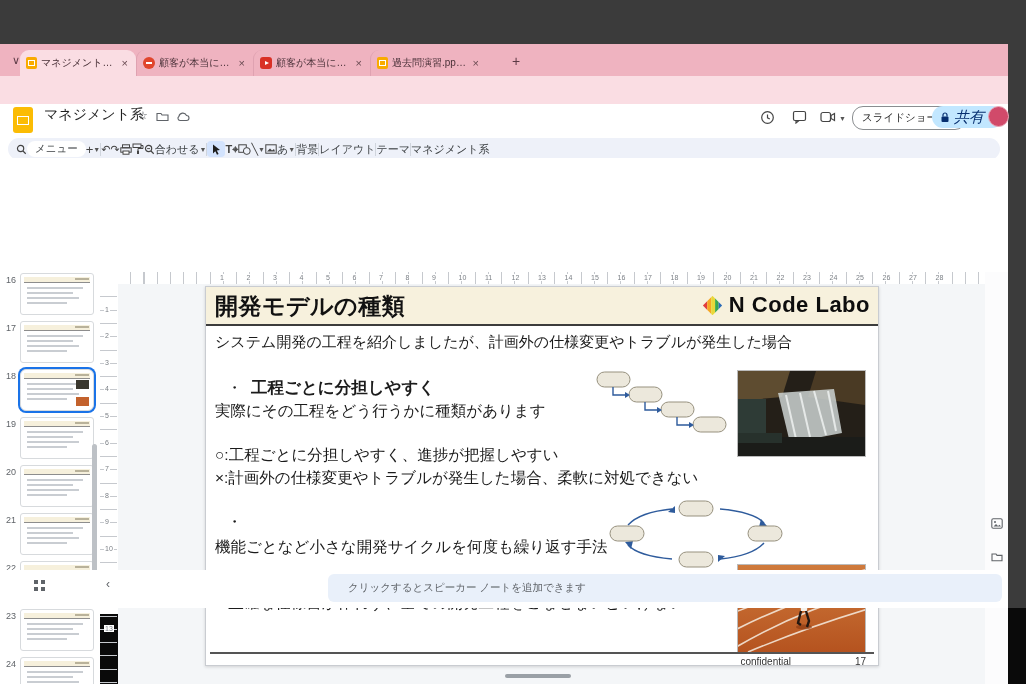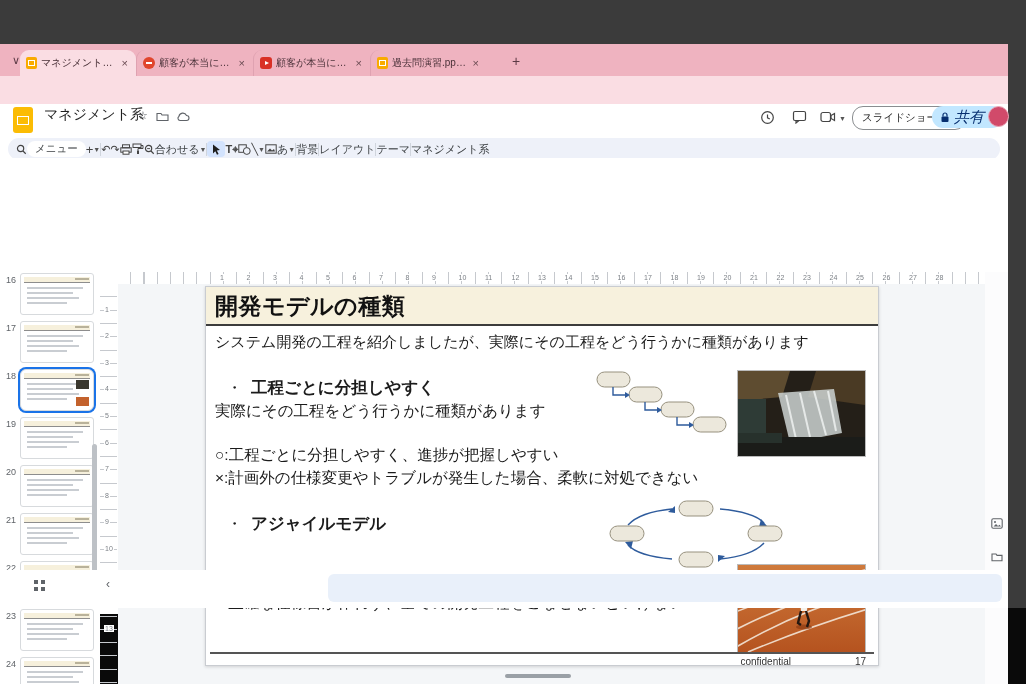--- a/index.html
+++ b/index.html
@@ -428,21 +428,38 @@
           <path d="M2.5 8.5 L5 6 L7 8 L8.5 6.8 L10 8.5z" fill="#5f6368"></path>
         </svg>
       <svg class="abs" style="left:6px;top:280px;" width="12" height="10" viewBox="0 0 12 10">
           <path d="M1 2h4l1 1.4h5v5.3h-10z" fill="none" stroke="#5f6368" stroke-width="1.1"></path>
         </svg>
     </div>
 
     <div class="abs slide">
       <div class="band"></div>
       <span class="slide-title">開発モデルの種類</span>
-      <span class="s-text intro">システム開発の工程を紹介しましたが、実際にその工程をどう行うかに種類があります</span>
+      <div class="logo">
+        <svg width="21" height="21" viewBox="0 0 24 24">
+          <defs>
+              <clipPath id="dia">
+                <polygon points="12,1 23,12 12,23 1,12"></polygon>
+              </clipPath>
+            </defs>
+          <g clip-path="url(#dia)">
+            <rect x="1" y="0" width="5" height="24" fill="#e23d3d"></rect>
+            <rect x="6" y="0" width="4.5" height="24" fill="#f5a623"></rect>
+            <rect x="10.5" y="0" width="4.5" height="24" fill="#e8d83a"></rect>
+            <rect x="15" y="0" width="4" height="24" fill="#3aa94e"></rect>
+            <rect x="19" y="0" width="4" height="24" fill="#2b6cb8"></rect>
+          </g>
+        </svg>
+        <span class="logo-text">N Code Labo</span>
+      </div>
+      <span class="s-text intro">システム開発の工程を紹介しましたが、計画外の仕様変更やトラブルが発生した場合</span>
 
       <div class="s-text head-line wf-h" style="position:absolute;">
         <span style="margin-right:10px;font-size:13px;">・</span>
         <span>工程ごとに分担しやすく</span>
       </div>
       <span class="s-text wf-d">実際にその工程をどう行うかに種類があります</span>
 
       <svg class="diag" style="left:390px;top:84px;" width="132" height="64" viewBox="0 0 132 64">
         <g fill="#ece8dc" stroke="#97917f" stroke-width="1">
           <rect x="1" y="1" width="33" height="15" rx="7.5"></rect>
@@ -476,22 +493,22 @@
         </g>
         <rect x="0" y="66" width="127" height="19" fill="#1b1c19"></rect>
         <rect x="0" y="62" width="44" height="10" fill="#27312c"></rect>
       </svg>
 
       <span class="s-text wf-p">○:工程ごとに分担しやすく、進捗が把握しやすい</span>
       <span class="s-text wf-c">×:計画外の仕様変更やトラブルが発生した場合、柔軟に対処できない</span>
 
       <div class="s-text head-line ag-h" style="position:absolute;">
         <span style="margin-right:10px;font-size:13px;">・</span>
-        <span>アジャイルモデル</span>
-      </div>
+      </div>
+      <span class="s-text ag-d">機能ごとなど小さな開発サイクルを何度も繰り返す手法</span>
 
       <svg class="diag" style="left:402px;top:212px;" width="176" height="70" viewBox="0 0 176 70">
         <g stroke="#2e5b9c" stroke-width="1.4" fill="none">
           <path d="M112 10 Q146 13 156 24"></path>
             <path d="M156 44 Q144 57 112 60"></path>
           <path d="M64 60 Q30 57 20 46"></path>
             <path d="M20 26 Q32 13 64 10"></path>
         </g>
         <g fill="#2e5b9c">
           <polygon points="153,20 159,27 151,28"></polygon>
@@ -540,14 +557,15 @@
       <span class="s-text pnum">17</span>
     </div>
 
     <div class="abs canvas-scroll"></div>
   </div>
 
   <div class="abs notesrow">
     <div class="abs grid-ic"></div>
     <span class="abs collapse">‹</span>
     <div class="abs notesbar"></div>
+    <span class="abs notestext">クリックするとスピーカー ノートを追加できます</span>
   </div>
 </div>
 
 </body></html>

